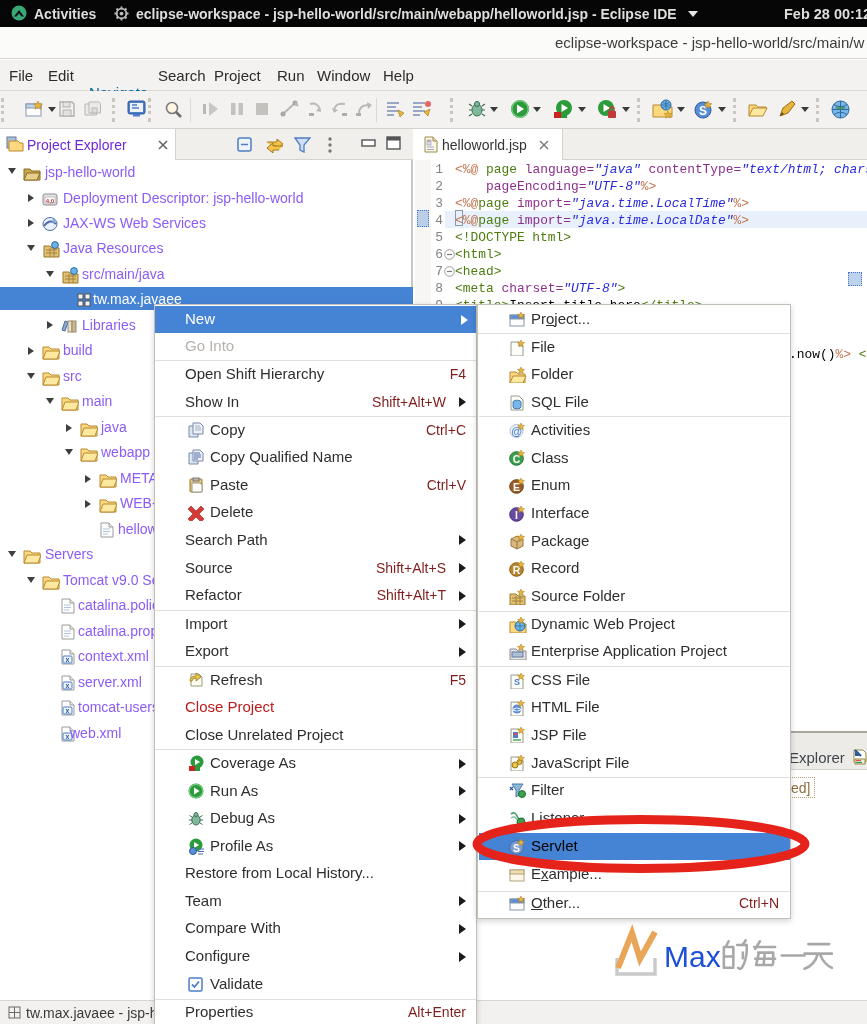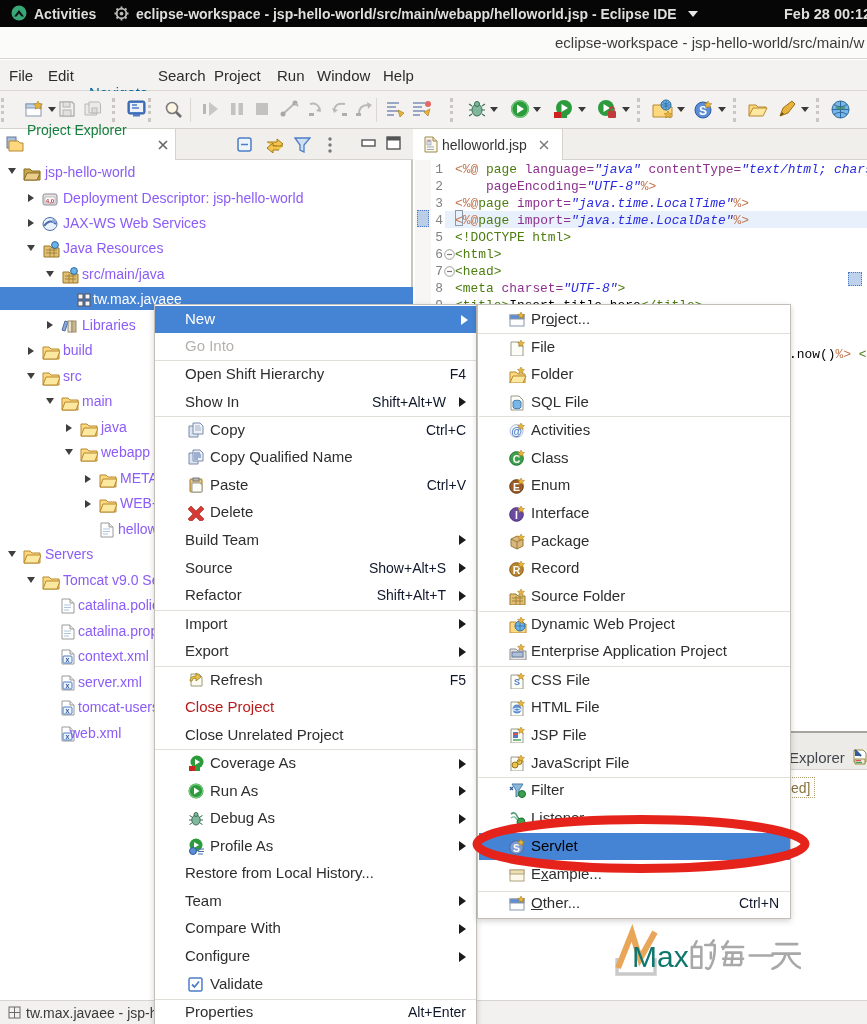--- a/index.html
+++ b/index.html
@@ -1,21 +1,21 @@
 <!DOCTYPE html>
 <html><head><meta charset="utf-8"><style>
 *{margin:0;padding:0;box-sizing:border-box}
 html,body{width:867px;height:1024px;overflow:hidden;background:#fff;font-family:"Liberation Sans",sans-serif}
 .ab{position:absolute}
 .nw{white-space:nowrap}
 .tri-d{width:0;height:0;border-left:4.5px solid transparent;border-right:4.5px solid transparent;border-top:6px solid #3f3f3f}
 .tri-r{width:0;height:0;border-top:4.5px solid transparent;border-bottom:4.5px solid transparent;border-left:6px solid #3f3f3f}
 .trow{position:absolute;font-size:14px;color:#8b5cf6;white-space:nowrap}
 .mrow{position:absolute;font-size:15px;color:#2e2e2e;white-space:nowrap}
-.acc{position:absolute;font-size:14px;color:#0f172a;white-space:nowrap}
+.acc{position:absolute;font-size:14px;color:#7f1d1d;white-space:nowrap}
 .marr{position:absolute;width:0;height:0;border-top:5px solid transparent;border-bottom:5px solid transparent;border-left:7px solid #1b1b1b}
 .sep{position:absolute;height:1px;background:#e2deda}
 .mono{font-family:"Liberation Mono",monospace;font-size:12.9px;white-space:pre}
 .tag{color:#4d7c0f}.att{color:#8e2f8e}.str{color:#2a2ae0;font-style:italic}.dlm{color:#c1754f}
 </style></head>
 <body>
 
 <div class="ab" style="left:0;top:0;width:867px;height:27px;background:#060606"></div>
 <svg class="ab" style="left:11px;top:5px" width="16" height="16">
     <circle cx="8" cy="8" r="7.5" fill="#3aa876"></circle>
@@ -185,21 +185,21 @@
   </svg>
 
 <div class="ab" style="left:0;top:129px;width:413px;height:871px;background:#fff;border-right:2px solid #c9c5c1"></div>
 <div class="ab" style="left:0;top:129px;width:413px;height:31px;background:#f1efec"></div>
 <div class="ab" style="left:0;top:129px;width:176px;height:31px;background:#fff;border-right:1px solid #d6d2ce"></div>
 <div class="ab" style="left:176px;top:159px;width:237px;height:1px;background:#d6d2ce"></div>
 <svg class="ab" style="left:6px;top:136px" width="18" height="17">
     <rect x="1" y="1" width="9" height="11" fill="#aebfd8" stroke="#64799c"></rect>
     <path d="M3 5h9l2 2h3v8H3z" fill="#fdd87f" stroke="#b8892e"></path>
   </svg>
-<div class="ab nw" style="left:27px;top:122px;font-size:14px;color:#15803d">Project Explorer</div>
+<div class="ab nw" style="left:27px;top:137px;font-size:14px;color:#6d28d9">Project Explorer</div>
 <svg class="ab" style="left:157px;top:139px" width="12" height="12">
     <path d="M2 2l8 8M10 2l-8 8" stroke="#666" stroke-width="1.6"></path>
   </svg>
 <svg class="ab" style="left:237px;top:137px" width="16" height="16">
     <rect x="1" y="1" width="13" height="13" rx="2" fill="#eef4fb" stroke="#4d7dc6" stroke-width="1.5"></rect>
     <path d="M4 7.5h7" stroke="#4d7dc6" stroke-width="1.5"></path>
   </svg>
 <svg class="ab" style="left:265px;top:137px" width="20" height="16">
     <path d="M2 5h10l0-3 6 5-6 5v-3H6" fill="#f5c44d" stroke="#a07818"></path>
     <path d="M18 11H8l0-3-6 5 6 5v-3h6" fill="#f5c44d" stroke="#a07818" transform="translate(0,-2)"></path>
@@ -442,21 +442,21 @@
       <rect x="1" y="1" width="11" height="11"></rect>
       <path d="M1 6.5h11M6.5 1v11"></path>
     </g>
   </svg>
 <div class="ab nw" style="left:26px;top:1005px;font-size:14px;color:#3a3a3a">tw.max.javaee - jsp-hello-world/src/main/java</div>
 
 <svg class="ab" style="left:612px;top:920px" width="52" height="58">
     <path d="M5 38v16h38V38" fill="none" stroke="#c9c9c9" stroke-width="3.4"></path>
     <path d="M6 48L20 13l8 26 15-27" fill="none" stroke="#e9a659" stroke-width="6" stroke-linejoin="miter"></path>
   </svg>
-<div class="ab nw" style="left:632px;top:939px;font-size:30px;color:#0f766e">Max<svg width="112" height="33" style="vertical-align:-5px" viewBox="0 0 118 34">
+<div class="ab nw" style="left:664px;top:939px;font-size:30px;color:#1d4ed8">Max<svg width="112" height="33" style="vertical-align:-5px" viewBox="0 0 118 34">
       <g fill="none" stroke="#a8a8a8" stroke-width="2.7" stroke-linecap="round">
 <path d="M8 2 L5 8 M3 8 h10 M3 8 v22 M13 8 v20 M3 18 h10 M3 30 h10"></path>
         <path d="M22 6 q3 -3 4 -5 M17 6 h10 q1 14 -5 24 q-2 2 -4 0 M23 14 l0 6"></path>
 <path d="M41 2 l-5 8 M35 8 h22 M39 14 h16 M40 14 l-3 13 M37 27 h17 M55 14 v10 q0 4 -3 3 M36 20.5 h21 M46 16 l-1 9"></path>
 <path d="M64 17 h24"></path>
 <path d="M92 5 h22 M88 15 h29 M102 15 q-3 12 -14 16 M104 15 q4 11 13 15"></path>
 </g>
     </svg></div>
 
 <div class="ab" style="left:154px;top:304px;width:323px;height:720px;background:#fff;border:1px solid #c3beb8;border-bottom:none;box-shadow:0 2px 6px rgba(0,0,0,.18)"></div>
@@ -488,24 +488,24 @@
     <rect x="2" y="2" width="12" height="13" rx="1" fill="#e8c87f" stroke="#9a7828"></rect>
     <rect x="5" y="1" width="6" height="3" fill="#b8b8b8" stroke="#787878"></rect>
     <path d="M4 6h8l2 2v7H4z" fill="#fcfcf8" stroke="#9a9a98"></path>
   </svg>
 <div class="mrow" style="left:210px;top:475.5px">Paste</div>
 <div class="acc" style="right:401px;top:476.5px">Ctrl+V</div>
 <svg class="ab" style="left:188px;top:505px" width="16" height="16">
     <path d="M3 1l5 5 5-5 3 3-5 5 5 5-3 3-5-5-5 5-3-3 5-5-5-5z" fill="#d63a34" stroke="#a02420" stroke-width=".6"></path>
   </svg>
 <div class="mrow" style="left:210px;top:503px">Delete</div>
-<div class="mrow" style="left:185px;top:530.5px">Build Team</div>
+<div class="mrow" style="left:185px;top:530.5px">Search Path</div>
 <div class="marr" style="left:459px;top:535px"></div>
 <div class="mrow" style="left:185px;top:558.5px">Source</div>
-<div class="acc" style="right:421px;top:559.5px">Show+Alt+S</div>
+<div class="acc" style="right:421px;top:559.5px">Shift+Alt+S</div>
 <div class="marr" style="left:459px;top:563px"></div>
 <div class="mrow" style="left:185px;top:586px">Refactor</div>
 <div class="acc" style="right:421px;top:587px">Shift+Alt+T</div>
 <div class="marr" style="left:459px;top:590.5px"></div>
 <div class="sep" style="left:155px;top:609.5px;width:321px"></div>
 <div class="mrow" style="left:185px;top:614.5px">Import</div>
 <div class="marr" style="left:459px;top:619px"></div>
 <div class="mrow" style="left:185px;top:642px">Export</div>
 <div class="marr" style="left:459px;top:646.5px"></div>
 <div class="sep" style="left:155px;top:665.5px;width:321px"></div>

